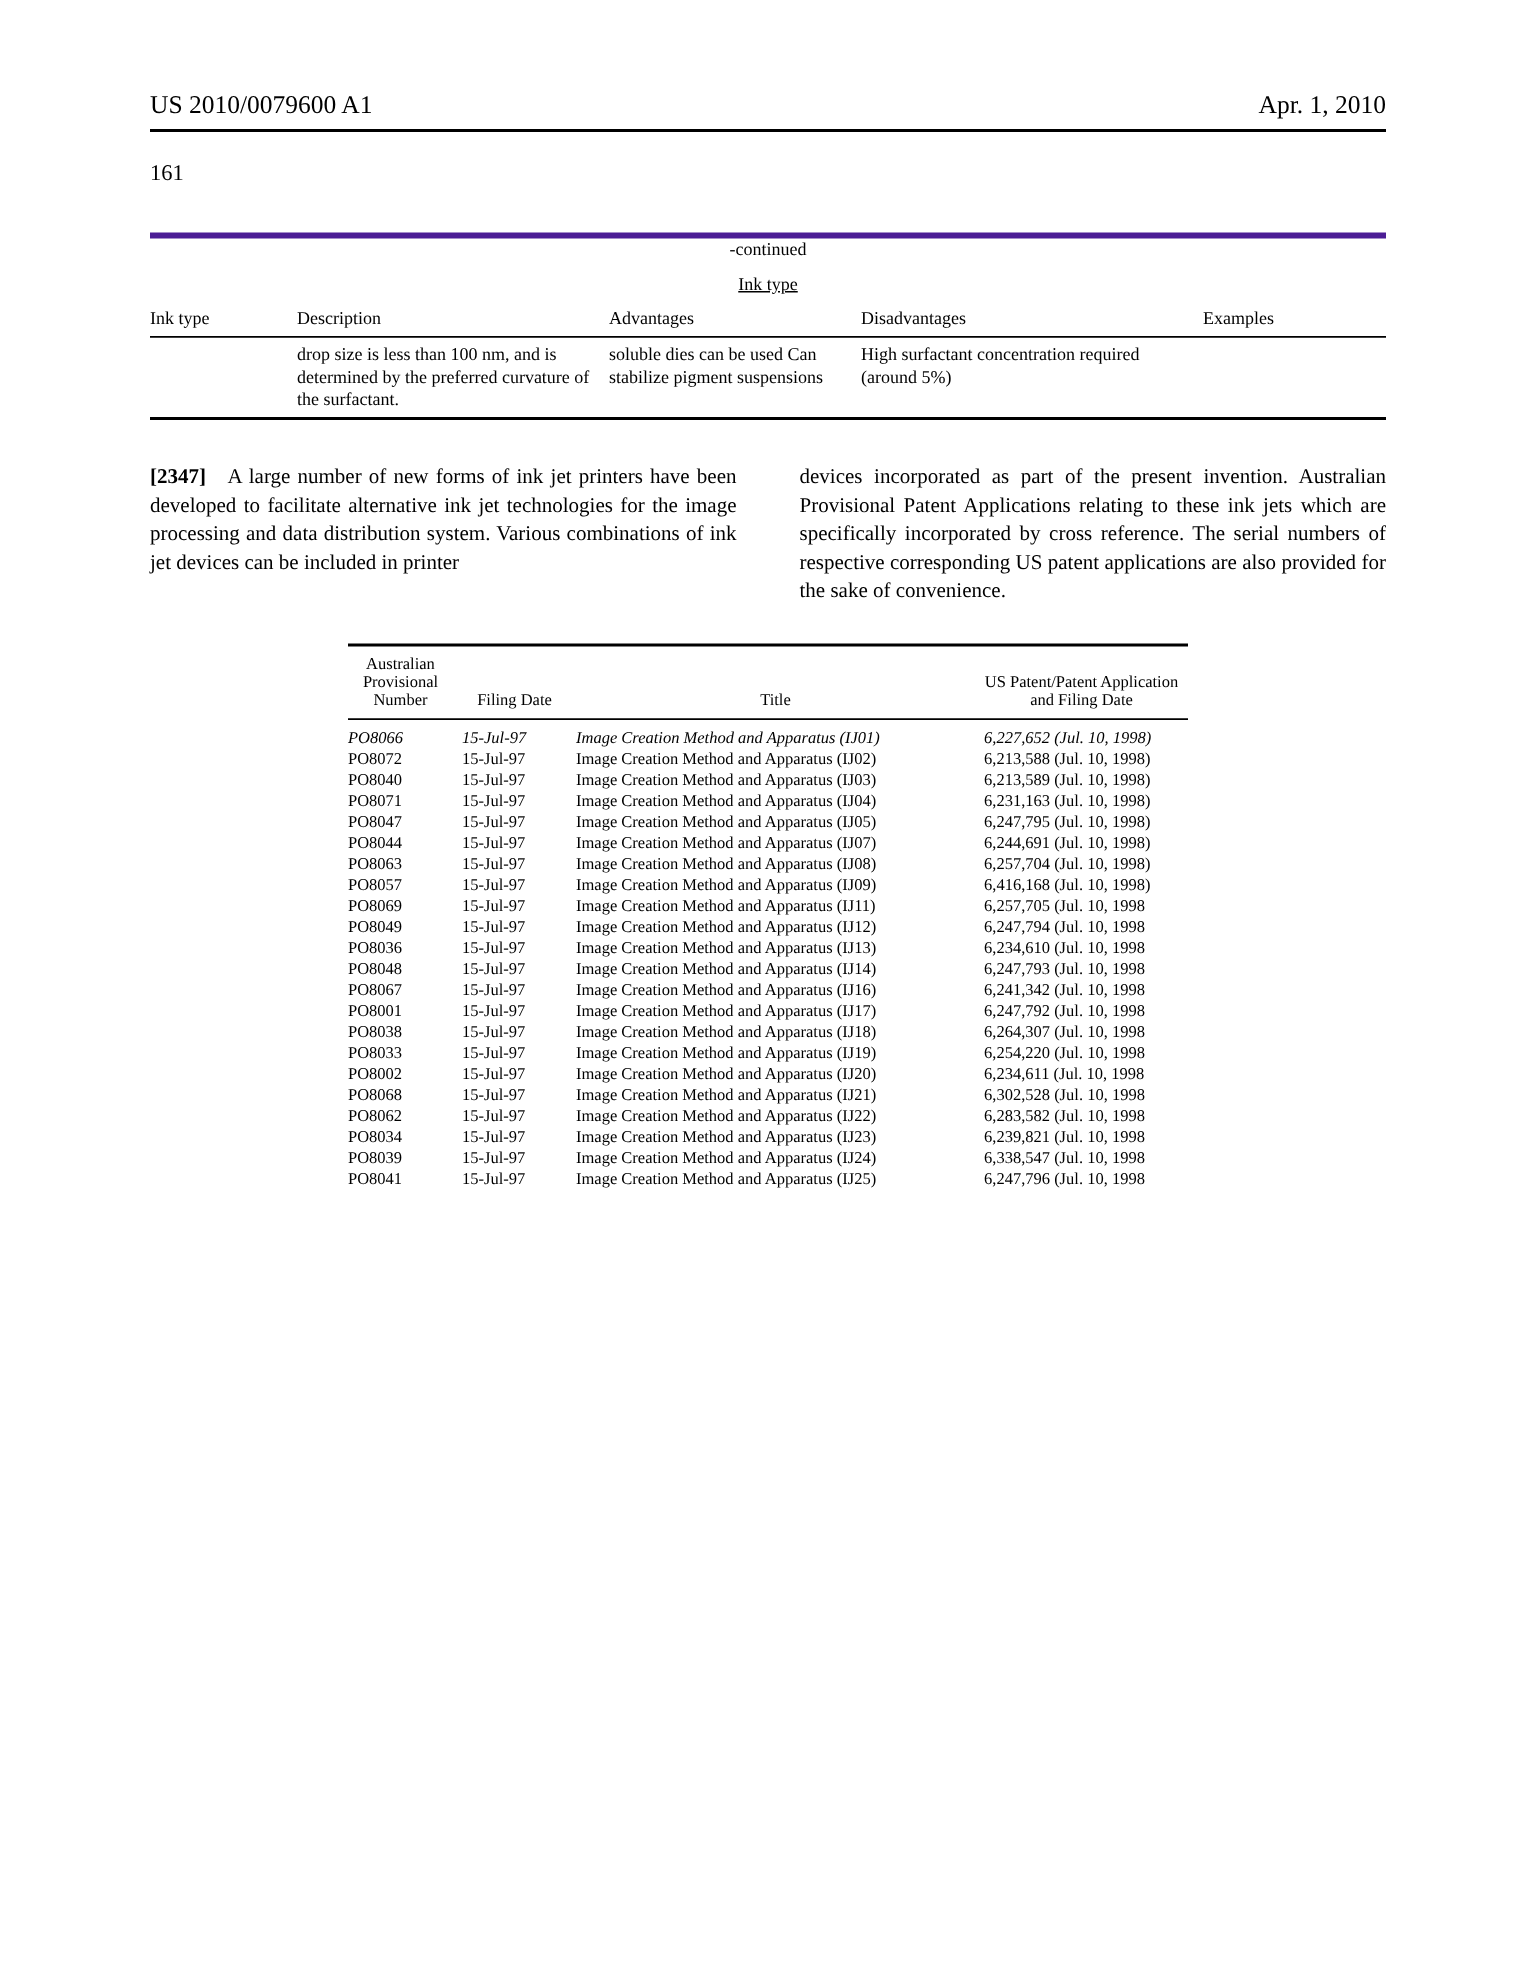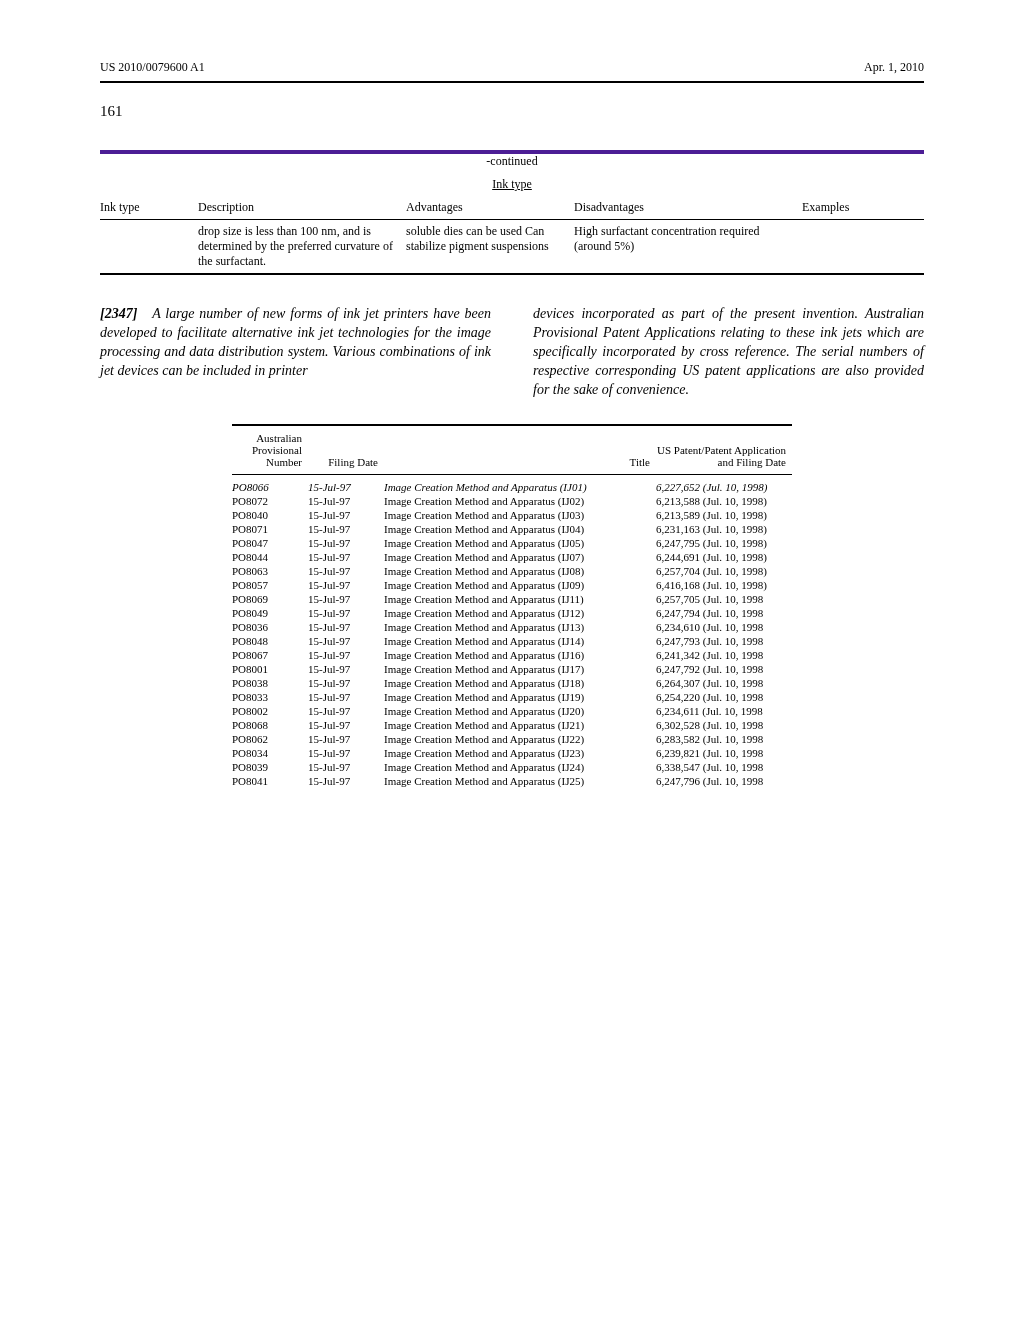--- a/index.html
+++ b/index.html
@@ -8,21 +8,21 @@
     margin: 0;
     padding: 0;
     width: 1024px;
   }
   .page {
     padding: 60px 100px 40px 100px;
   }
   .header {
     display: flex;
     justify-content: space-between;
-    font-size: 12px;
+    font-size: 17px;
     margin-bottom: 6px;
   }
   .hr-thick {
     border: none;
     border-top: 2px solid #000;
     margin: 0 0 20px 0;
   }
   .page-number {
     text-align: left;
     font-size: 15px;
@@ -66,41 +66,40 @@
   .section-head {
     font-size: 14px;
     margin: 20px 0 8px 0;
   }
   .two-col {
     display: flex;
     gap: 42px;
     font-size: 14px;
     text-align: justify;
     line-height: 1.35;
-    font-style: italic;
   }
   .col {
     flex: 1;
   }
   .para-num {
     font-weight: bold;
   }
   .table2-wrap {
     margin: 25px auto 0 auto;
     width: 560px;
     border-top: 2px solid #000;
     font-size: 11px;
   }
   .table2 {
     width: 100%;
     border-collapse: collapse;
   }
   .table2 th {
     font-weight: normal;
-    text-align: right;
+    text-align: center;
     padding: 6px 6px 6px 0;
     vertical-align: bottom;
     border-bottom: 1px solid #000;
   }
   .table2 td {
     padding: 1px 6px 1px 0;
     vertical-align: top;
   }
   .table2 tbody tr:first-child td {
     padding-top: 6px;

